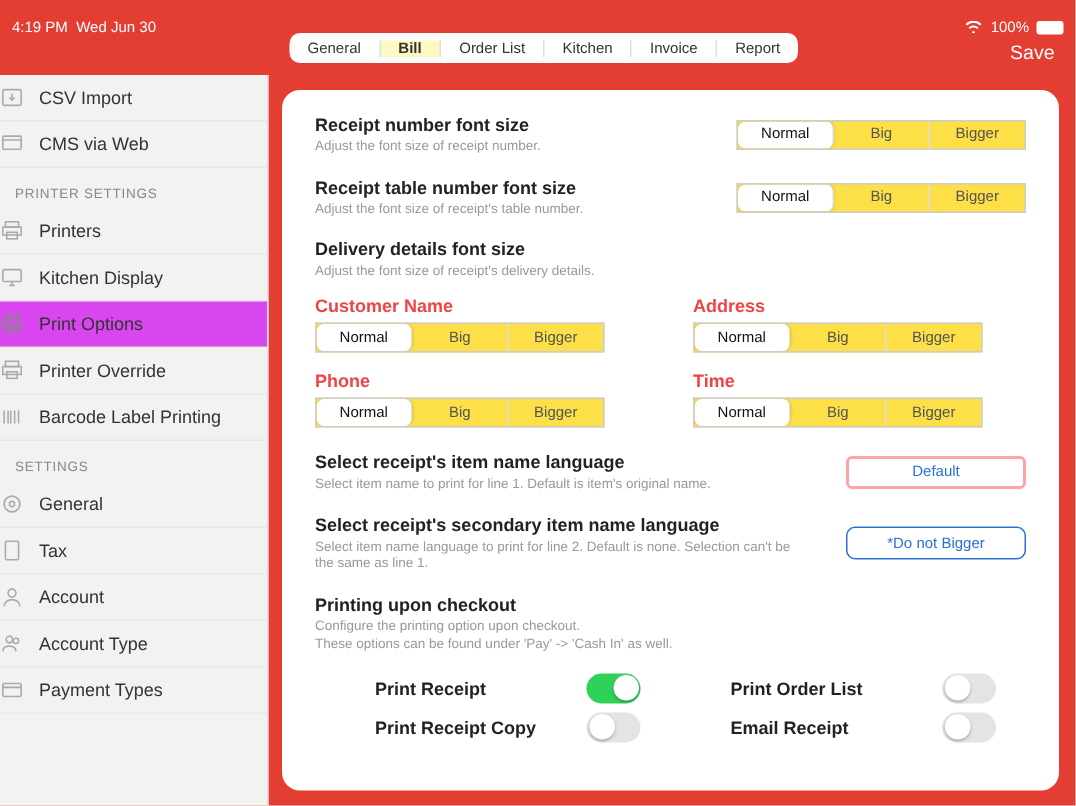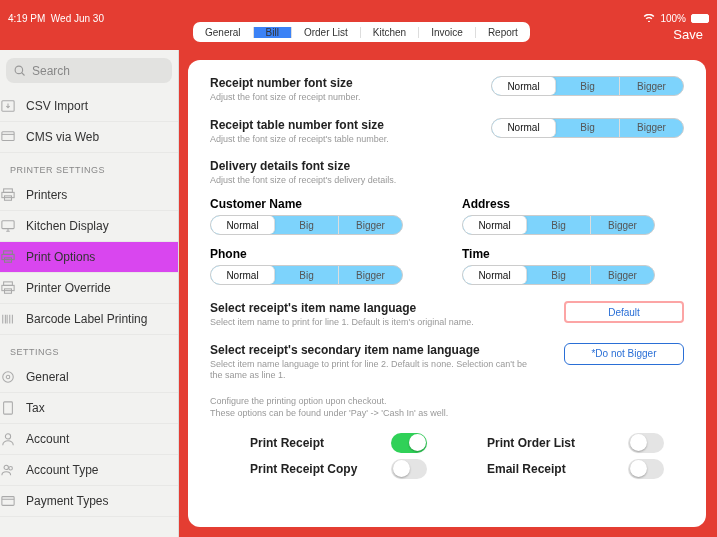--- a/index.html
+++ b/index.html
@@ -9,41 +9,41 @@
 .wifi{width:12px;height:8px}
 .batt{width:18px;height:9px;border:1px solid #fff;border-radius:2px;background:#fff}
 .header{height:33px;display:flex;align-items:center;padding:0 14px;color:#fff;font-size:13px}
 .header .nav{display:flex;gap:20px}
 .header .nav span:first-child{opacity:.9}
 .header .nav span:nth-child(2){font-weight:600}
 .header .save{margin-left:auto;font-size:13px}
 .tabs{position:absolute;left:193px;top:22px;background:#fff;border-radius:7px;height:20px;display:flex;align-items:center;font-size:10px;color:#333}
 .tabs span{padding:0 12px;border-right:1px solid #ddd;cursor:pointer}
 .tabs span:last-child{border:none}
-.tabs .active{background:#3b82f6;font-weight:400}
+.tabs .active{background:#fef9c3;font-weight:700}
 .main{position:absolute;top:50px;left:0;right:0;bottom:0;display:flex}
 .side{width:179px;background:#f2f2f0;border-right:1px solid #ddd;overflow:auto}
 .search{margin:8px 6px;background:#e2e2e0;border-radius:8px;height:25px;display:flex;align-items:center;padding:0 8px;color:#888;font-size:12px;gap:6px}
 .sitem{display:flex;align-items:center;gap:10px;padding:8px 0;font-size:12px;color:#333;border-bottom:1px solid #e8e8e6;cursor:pointer}
 .sitem.active{background:#d946ef}
 .shead{font-size:9px;color:#888;padding:12px 10px 5px;letter-spacing:.5px}
 .ico{width:16px;height:14px;color:#aaa;flex-shrink:0}
 .content{flex:1;padding:10px 11px 10px 9px}
 .card{background:#fff;border-radius:12px;height:100%;padding:16px 22px;overflow:auto}
-.row{display:flex;align-items:flex-start;margin-bottom:14px;gap:30px}
+.row{display:flex;align-items:center;margin-bottom:14px;gap:30px}
 .lbl{flex:1}
 .lbl h4{font-size:12px;font-weight:700;color:#222;margin-bottom:2px}
 .lbl p{font-size:9px;color:#999;line-height:1.3}
-.seg{display:flex;border:1px solid #ccc;border-radius:10px;overflow:hidden;height:20px;width:193px;font-size:10px;background:#7dd3fc}
+.seg{display:flex;border:1px solid #ccc;border-radius:0;overflow:hidden;height:20px;width:193px;font-size:10px;background:#fde047}
 .seg span{flex:1;display:flex;align-items:center;justify-content:center;color:#555;cursor:pointer}
 .seg span:not(:last-child){border-right:1px solid #ddd}
 .seg .on{background:#fff;color:#111;font-weight:500;border-radius:5px;box-shadow:0 0 2px rgba(0,0,0,.15)}
 .two{display:flex;gap:30px;margin-bottom:12px}
 .two>div{flex:1}
-.two h4{font-size:12px;font-weight:700;color:#000000;margin-bottom:4px}
+.two h4{font-size:12px;font-weight:700;color:#ef4444;margin-bottom:4px}
 .btn{border:1px solid #2a6fd6;color:#2a6fd6;background:#fff;border-radius:6px;height:22px;width:120px;font-size:10px;display:flex;align-items:center;justify-content:center;cursor:pointer}
 .btn.hl{border:2px solid #fca5a5;border-radius:4px}
 .toggles{display:flex;flex-wrap:wrap;margin-top:10px}
 .tg{width:50%;display:flex;align-items:center;justify-content:space-between;padding:3px 20px 3px 40px;font-size:12px;font-weight:700;color:#222}
 .sw{width:36px;height:20px;background:#e4e4e4;border-radius:10px;position:relative;cursor:pointer}
 .sw::after{content:'';position:absolute;width:17px;height:17px;background:#fff;border-radius:50%;top:1.5px;left:1.5px;box-shadow:0 1px 2px rgba(0,0,0,.3)}
 .sw.on{background:#30d158}
 .sw.on::after{left:auto;right:1.5px}
 </style>
 </head>
@@ -67,27 +67,20 @@
     <span>Order List</span>
     <span>Kitchen</span>
     <span>Invoice</span>
     <span>Report</span>
   </div>
   <span class="save">Save</span>
 </div>
 
 <div class="main">
   <div class="side">
-    <div class="search">
-      <svg width="12" height="12" viewBox="0 0 16 16" fill="#999">
-          <circle cx="6.5" cy="6.5" r="5" fill="none" stroke="#999" stroke-width="1.5"></circle>
-          <line x1="10" y1="10" x2="14" y2="14" stroke="#999" stroke-width="1.5"></line>
-        </svg>
-      <span>Search</span>
-    </div>
     <div class="sitem">
         <svg class="ico" viewBox="0 0 16 16" fill="none" stroke="#aaa" stroke-width="1.2">
           <rect x="1" y="2" width="14" height="12" rx="1"></rect>
           <path d="M8 5v5m-2-2l2 2 2-2"></path>
         </svg>
         <span>CSV Import</span>
       </div>
     <div class="sitem">
         <svg class="ico" viewBox="0 0 16 16" fill="none" stroke="#aaa" stroke-width="1.2">
           <rect x="1" y="2" width="14" height="10" rx="1"></rect>
@@ -249,20 +242,21 @@
       </div>
       <div class="row">
         <div class="lbl">
             <h4>Select receipt's secondary item name language</h4>
             <p>Select item name language to print for line 2. Default is none. Selection can't be the same as line 1.</p>
           </div>
         <div class="btn">*Do not Bigger</div>
       </div>
 
       <div class="lbl">
+          <h4>Printing upon checkout</h4>
           <p style="white-space:pre-line">Configure the printing option upon checkout.
 These options can be found under 'Pay' -&gt; 'Cash In' as well.</p>
         </div>
       <div class="toggles">
         <div class="tg">
             <span>Print Receipt</span>
             <div class="sw on"></div>
           </div>
         <div class="tg">
             <span>Print Order List</span>

